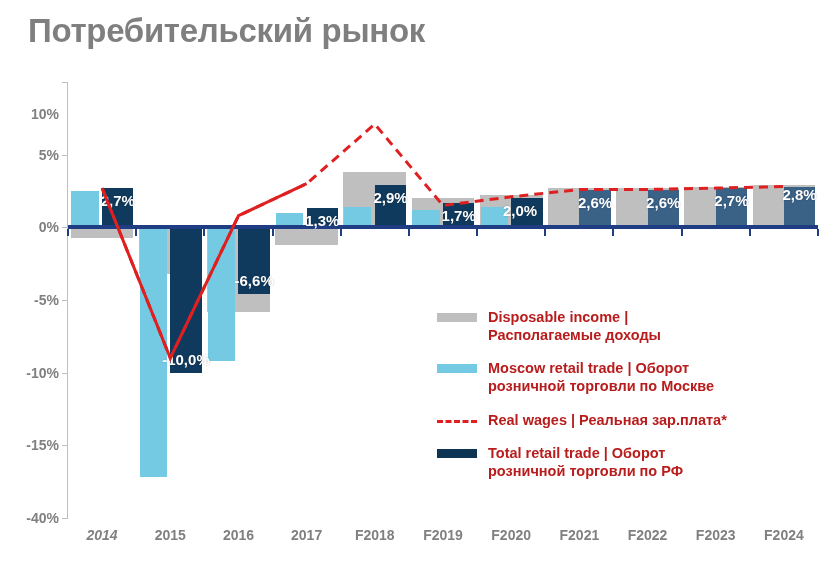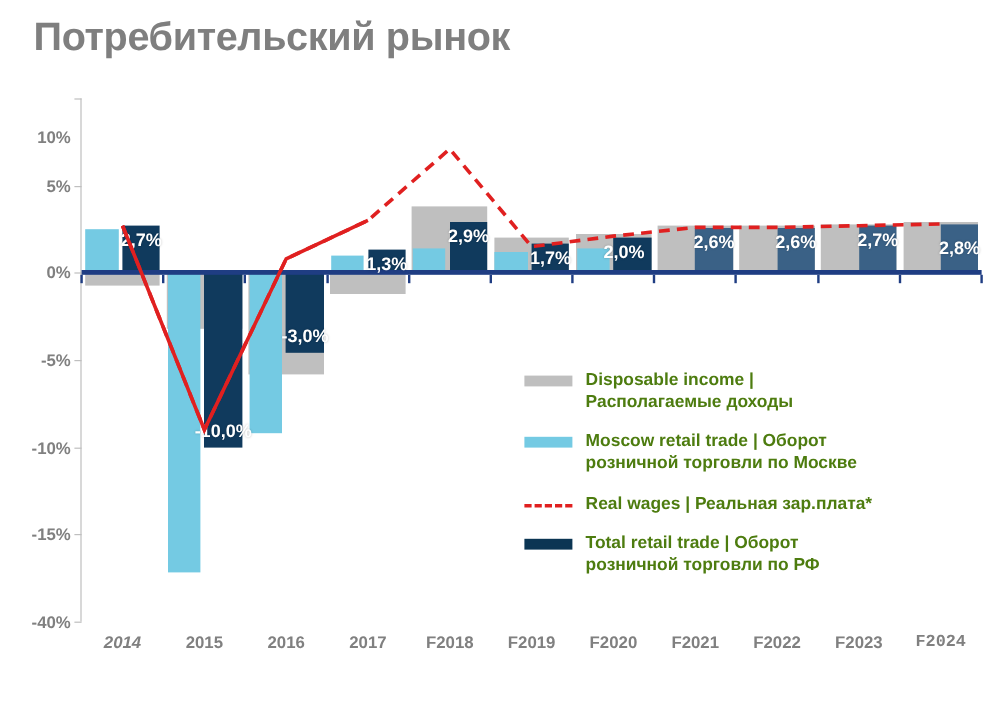--- a/index.html
+++ b/index.html
@@ -128,21 +128,21 @@
   .legend-swatch.navy  { background: #0B3553; }
   .legend-swatch.dash {
     height: 0;
     margin-top: 9px;
     border-top: 3px dashed #E02020;
     background: none;
   }
   .legend-text {
     font-size: 14.5px;
     font-weight: bold;
-    color: #4d7c0f;
+    color: #b91c1c;
     line-height: 1.25;
   }
 </style>
 </head>
 <body>
 
 <div id="page-title">Потребительский рынок</div>
 
 <div id="y-axis-line"></div>
 <div id="y-ticks">
@@ -211,49 +211,49 @@
       <div class="xtick-mark" style="left: 408.091px; top: 147.333px;"></div>
       <div class="xtick-mark" style="left: 476.273px; top: 147.333px;"></div>
       <div class="xtick-mark" style="left: 544.455px; top: 147.333px;"></div>
       <div class="xtick-mark" style="left: 612.636px; top: 147.333px;"></div>
       <div class="xtick-mark" style="left: 680.818px; top: 147.333px;"></div>
       <div class="xtick-mark" style="left: 749px; top: 147.333px;"></div>
     </div>
   <div id="bar-labels">
       <div class="bar-label" style="left: 49.7727px; top: 110.093px;">2,7%</div>
       <div class="bar-label" style="left: 117.955px; top: 268.667px;">-10,0%</div>
-      <div class="bar-label" style="left: 186.136px; top: 190.187px;">-3,0%</div>
+      <div class="bar-label" style="left: 186.136px; top: 190.187px;">-6,6%</div>
       <div class="bar-label" style="left: 254.318px; top: 130.44px;">1,3%</div>
       <div class="bar-label" style="left: 322.5px; top: 107.187px;">2,9%</div>
       <div class="bar-label" style="left: 390.682px; top: 124.627px; text-align: right;">1,7%</div>
       <div class="bar-label" style="left: 452px; top: 120.267px;">2,0%</div>
       <div class="bar-label" style="left: 527.045px; top: 111.547px;">2,6%</div>
       <div class="bar-label" style="left: 595.227px; top: 111.547px;">2,6%</div>
       <div class="bar-label" style="left: 663.409px; top: 110.093px;">2,7%</div>
-      <div class="bar-label" style="left: 731.591px; top: 117px;">2,8%</div>
+      <div class="bar-label" style="left: 731.591px; top: 104px;">2,8%</div>
     </div>
 </div>
 
 <svg id="line-layer">
     <polyline points="102.1,188.1 170.3,358.1 238.5,215.7 306.6,183.7 374.8,124.1 443.0,205.5 511.2,196.8 579.4,189.5 647.5,189.5 715.7,188.1 783.9,186.6" fill="none" stroke="#E02020" stroke-width="3" stroke-dasharray="9,6"></polyline>
     <polyline points="102.1,188.1 170.3,358.1 238.5,215.7 306.6,183.7" fill="none" stroke="#E02020" stroke-width="3"></polyline>
   </svg>
 
 <div id="x-labels">
     <div class="xtick-label" style="left: 102.091px; font-style: italic;">2014</div>
     <div class="xtick-label" style="left: 170.273px;">2015</div>
     <div class="xtick-label" style="left: 238.455px;">2016</div>
     <div class="xtick-label" style="left: 306.636px;">2017</div>
     <div class="xtick-label" style="left: 374.818px; text-align: center;">F2018</div>
     <div class="xtick-label" style="left: 443px;">F2019</div>
     <div class="xtick-label" style="left: 511.182px;">F2020</div>
     <div class="xtick-label" style="left: 579.364px;">F2021</div>
     <div class="xtick-label" style="left: 647.545px;">F2022</div>
     <div class="xtick-label" style="left: 715.727px;">F2023</div>
-    <div class="xtick-label" style="left: 783.909px; font-family: Liberation Mono, monospace;">F2024</div>
+    <div class="xtick-label" style="left: 783.909px;">F2024</div>
   </div>
 
 <div id="legend">
     <div class="legend-row">
       <span class="legend-swatch gray"></span>
       <span class="legend-text">Disposable income |<br>Располагаемые доходы</span>
     </div>
     <div class="legend-row">
       <span class="legend-swatch light"></span>
       <span class="legend-text">Moscow retail trade | Оборот<br>розничной торговли по Москве</span>

